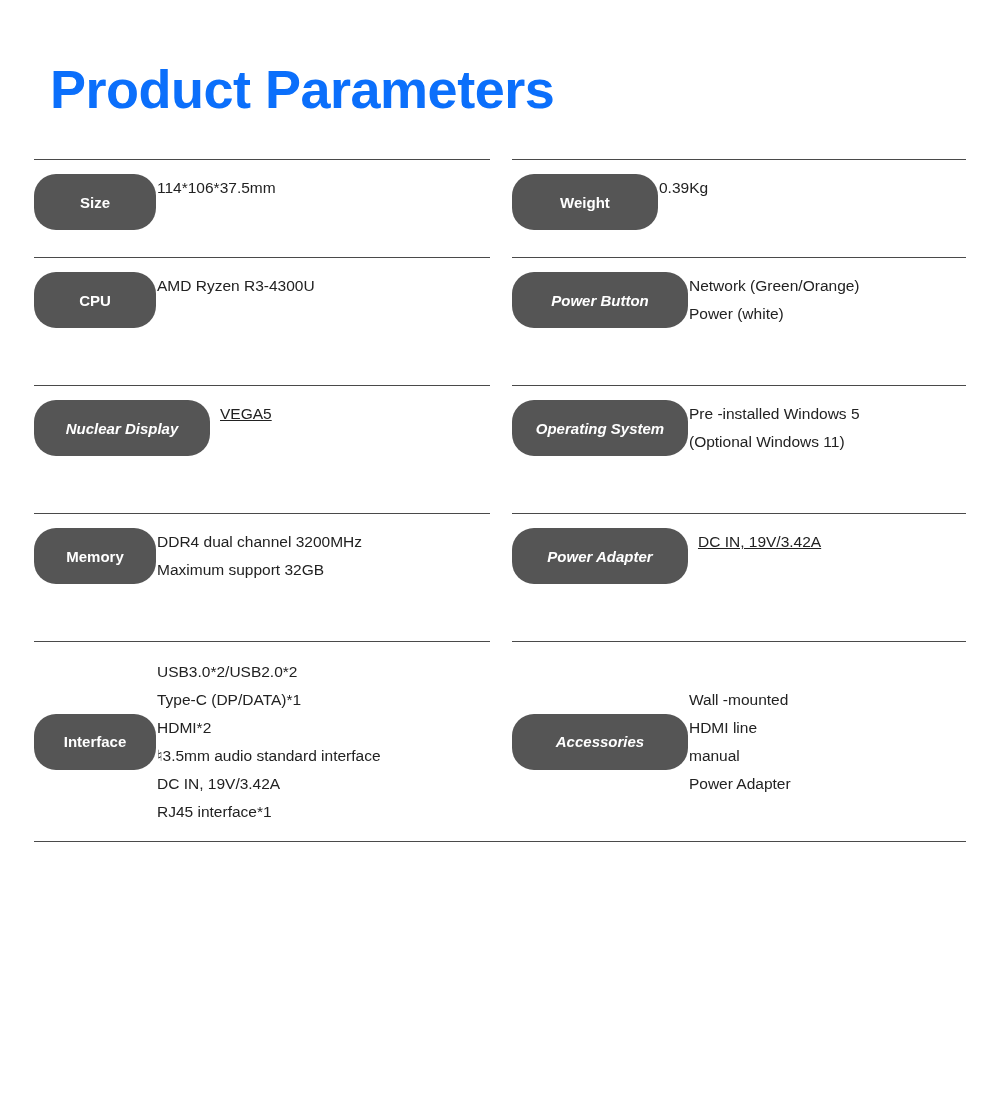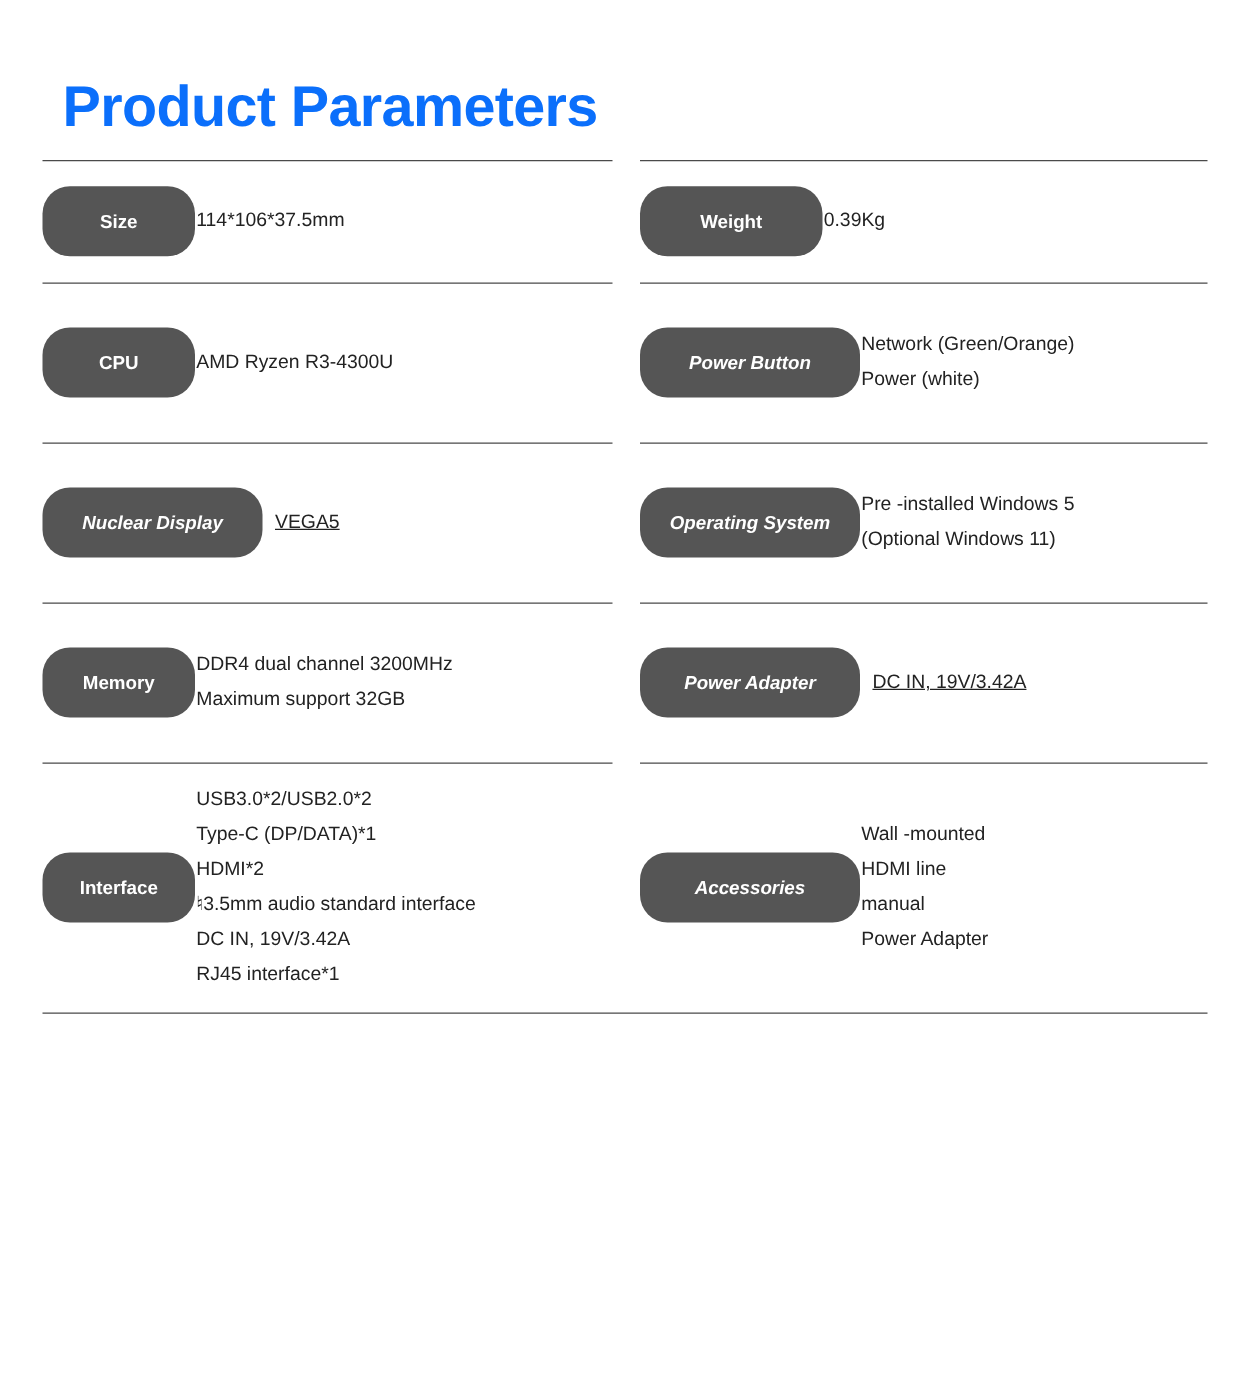--- a/index.html
+++ b/index.html
@@ -16,41 +16,41 @@
     overflow: hidden;
   }
   .page {
     position: relative;
     width: 1000px;
     height: 1100px;
     box-sizing: border-box;
     padding: 0 34px;
   }
   .title {
-    font-size: 46px;
+    font-size: 54px;
     font-weight: bold;
     color: #0b6ffb;
     letter-spacing: -0.5px;
     padding-top: 60px;
     padding-left: 16px;
     line-height: 1.1;
-    margin: 0 0 17px 0;
+    margin: 0 0 40px 0;
   }
   .table {
     display: block;
   }
   .row {
     display: flex;
     width: 100%;
   }
   .cell {
     position: relative;
     box-sizing: border-box;
     display: flex;
-    align-items: center;
+    align-items: flex-start;
     border-top: 1.5px solid #4a4a4a;
     padding: 14px 0 14px 0;
   }
   .cell.left {
     width: 472px;
     margin-right: 22px;
   }
   .cell.right {
     width: 470px;
   }

